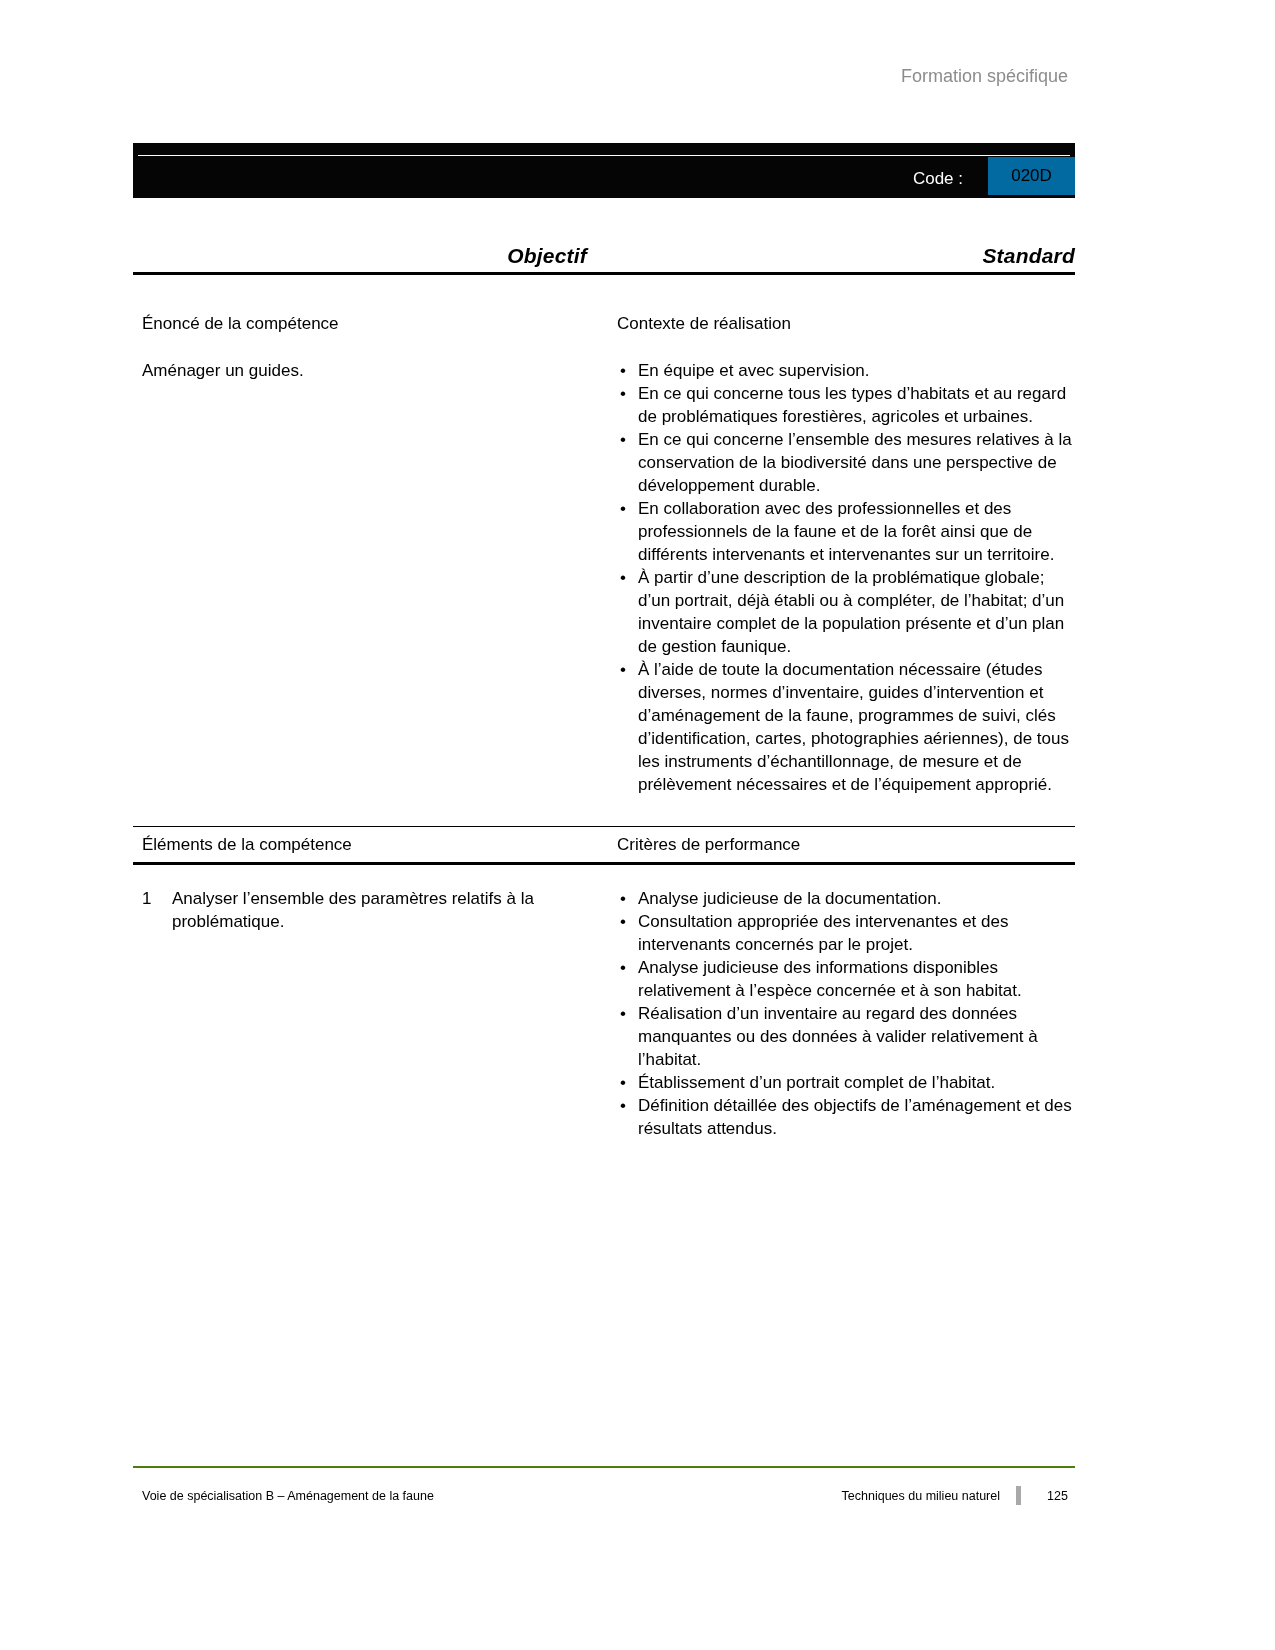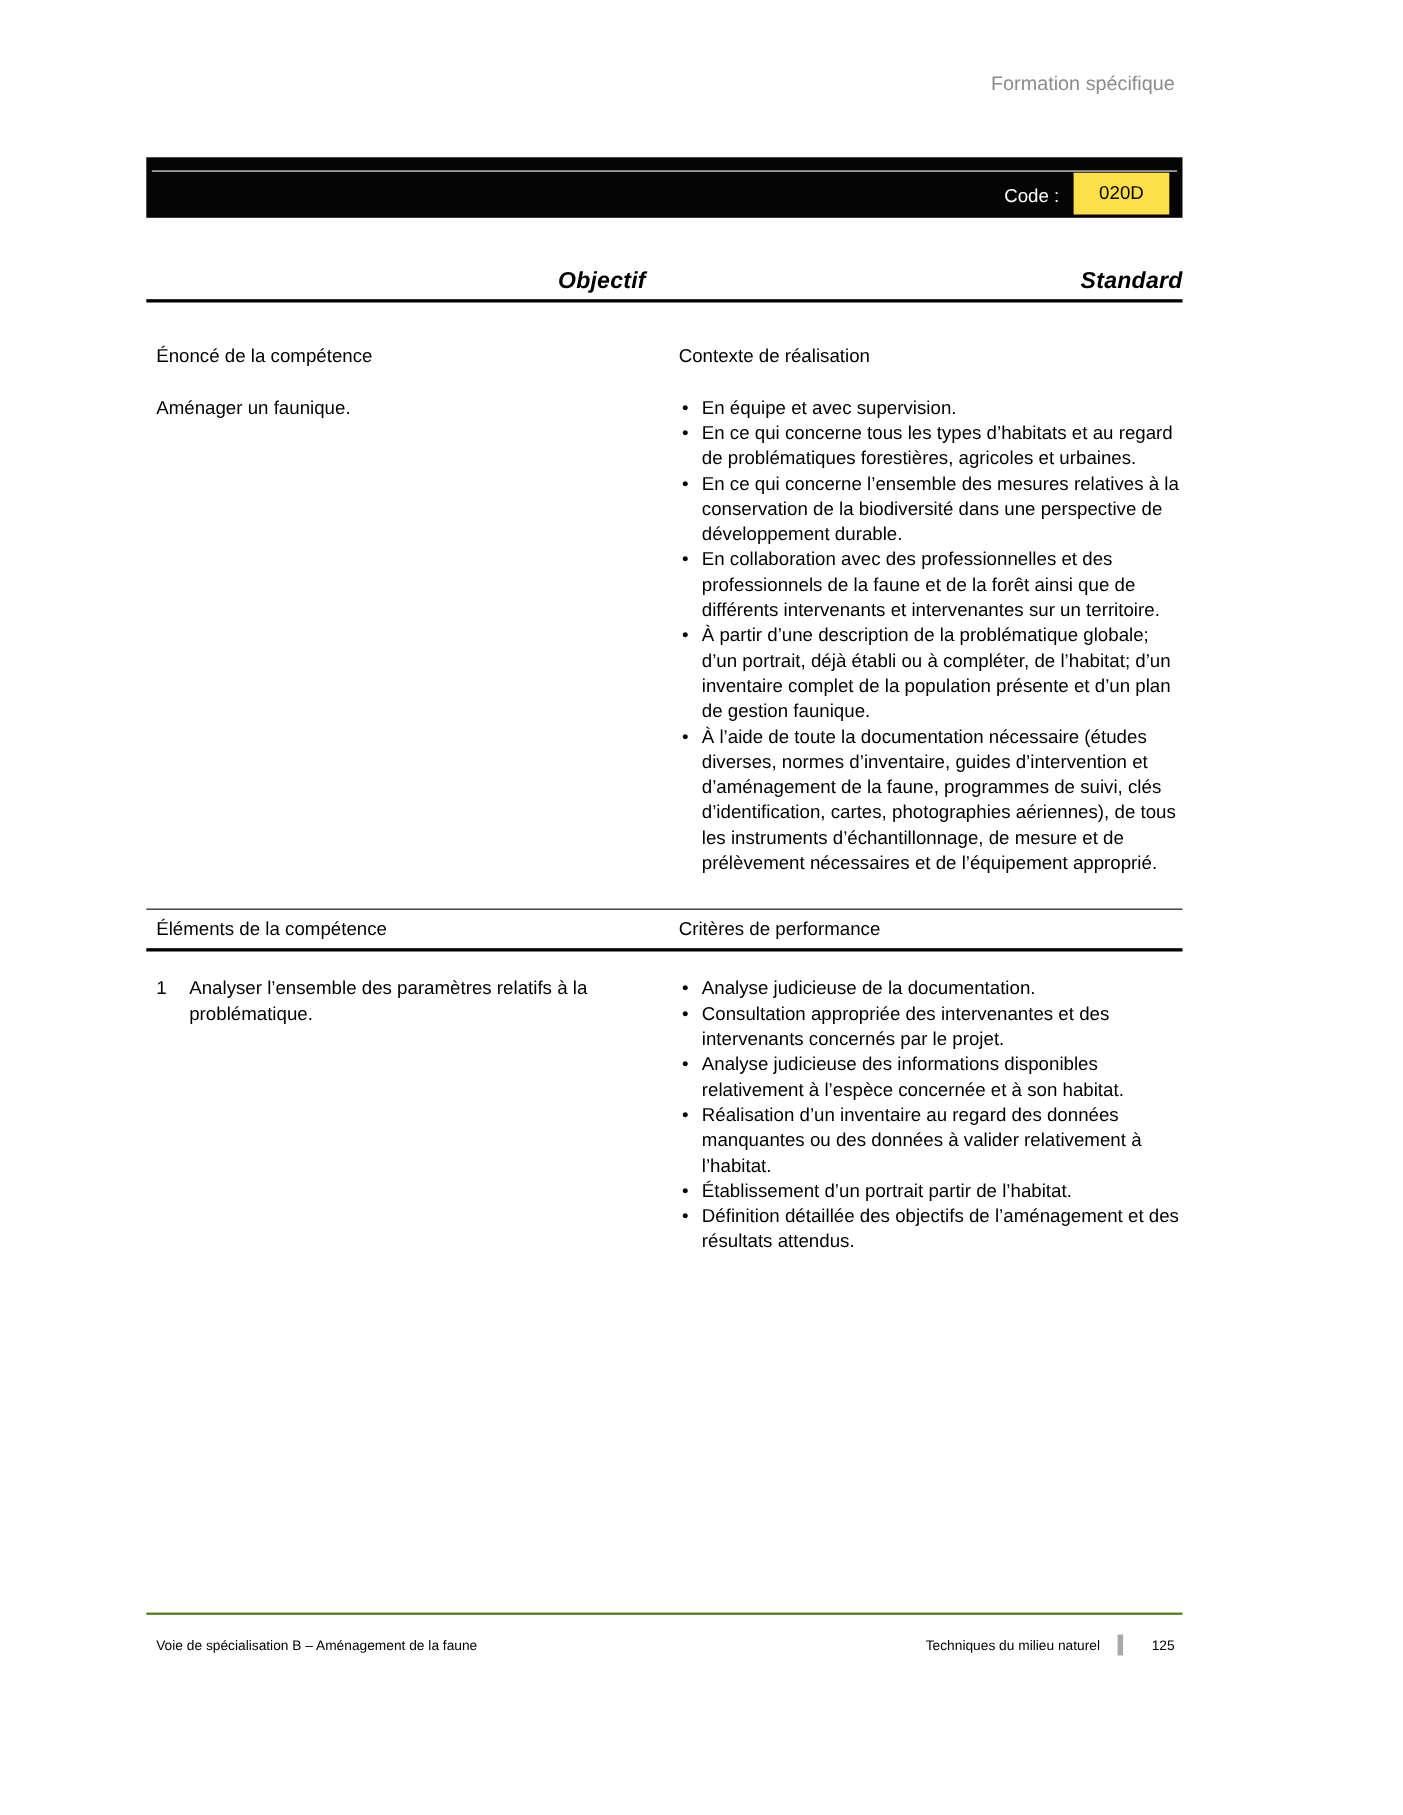--- a/index.html
+++ b/index.html
@@ -26,23 +26,23 @@
   }
   .code-bar .bar-line {
     position:absolute; left:5px; right:5px; top:12px;
     height:1px; background:#fdfdfd;
   }
   .code-bar .code-label {
     position:absolute; right:112px; top:26px;
     color:#fff; font-size:17px;
   }
   .code-bar .code-box {
-    position:absolute; right:12px; top:14px;
+    position:absolute; right:0; top:14px;
     width:87px; height:38px;
-    background:#fde047;
+    background:#0369a1;
     display:flex; align-items:center; justify-content:center;
     font-size:17px; color:#000;
   }
 
   
   .content {
     position:absolute; left:133px; top:240px; width:942px;
   }
   .row { display:flex; }
   .col-left  { width:484px; padding-left:9px; padding-right:30px; }
@@ -119,21 +119,21 @@
       </div>
       <div class="col-right">
         <span class="obj-std">Standard</span>
       </div>
     </div>
     <div class="rule-thick"></div>
 
     <div class="row section1-row">
       <div class="col-left">
         <div class="sec-heading">Énoncé de la compétence</div>
-        <p class="body-text">Aménager un faunique.</p>
+        <p class="body-text">Aménager un guides.</p>
       </div>
       <div class="col-right">
         <div class="sec-heading">Contexte de réalisation</div>
         <ul class="bullets">
           <li>En équipe et avec supervision.</li>
           <li>En ce qui concerne tous les types d’habitats et au regard de problématiques forestières, agricoles et urbaines.</li>
           <li>En ce qui concerne l’ensemble des mesures relatives à la conservation de la biodiversité dans une perspective de développement durable.</li>
           <li>En collaboration avec des professionnelles et des professionnels de la faune et de la forêt ainsi que de différents intervenants et intervenantes sur un territoire.</li>
           <li>À partir d’une description de la problématique globale; d’un portrait, déjà établi ou à compléter, de l’habitat; d’un inventaire complet de la population présente et d’un plan de gestion faunique.</li>
           <li>À l’aide de toute la documentation nécessaire (études diverses, normes d’inventaire, guides d’intervention et d’aménagement de la faune, programmes de suivi, clés d’identification, cartes, photographies aériennes), de tous les instruments d’échantillonnage, de mesure et de prélèvement nécessaires et de l’équipement approprié.</li>
@@ -160,21 +160,21 @@
           <span class="num">1</span>
           <span class="txt">Analyser l’ensemble des paramètres relatifs à la problématique.</span>
         </div>
       </div>
       <div class="col-right">
         <ul class="bullets">
           <li>Analyse judicieuse de la documentation.</li>
           <li>Consultation appropriée des intervenantes et des intervenants concernés par le projet.</li>
           <li>Analyse judicieuse des informations disponibles relativement à l’espèce concernée et à son habitat.</li>
           <li>Réalisation d’un inventaire au regard des données manquantes ou des données à valider relativement à l’habitat.</li>
-          <li>Établissement d’un portrait partir de l’habitat.</li>
+          <li>Établissement d’un portrait complet de l’habitat.</li>
           <li>Définition détaillée des objectifs de l’aménagement et des résultats attendus.</li>
         </ul>
       </div>
     </div>
 
   </div>
 
   <div class="footer">
     <div class="footer-row">
       <span class="footer-left">Voie de spécialisation B – Aménagement de la faune</span>

